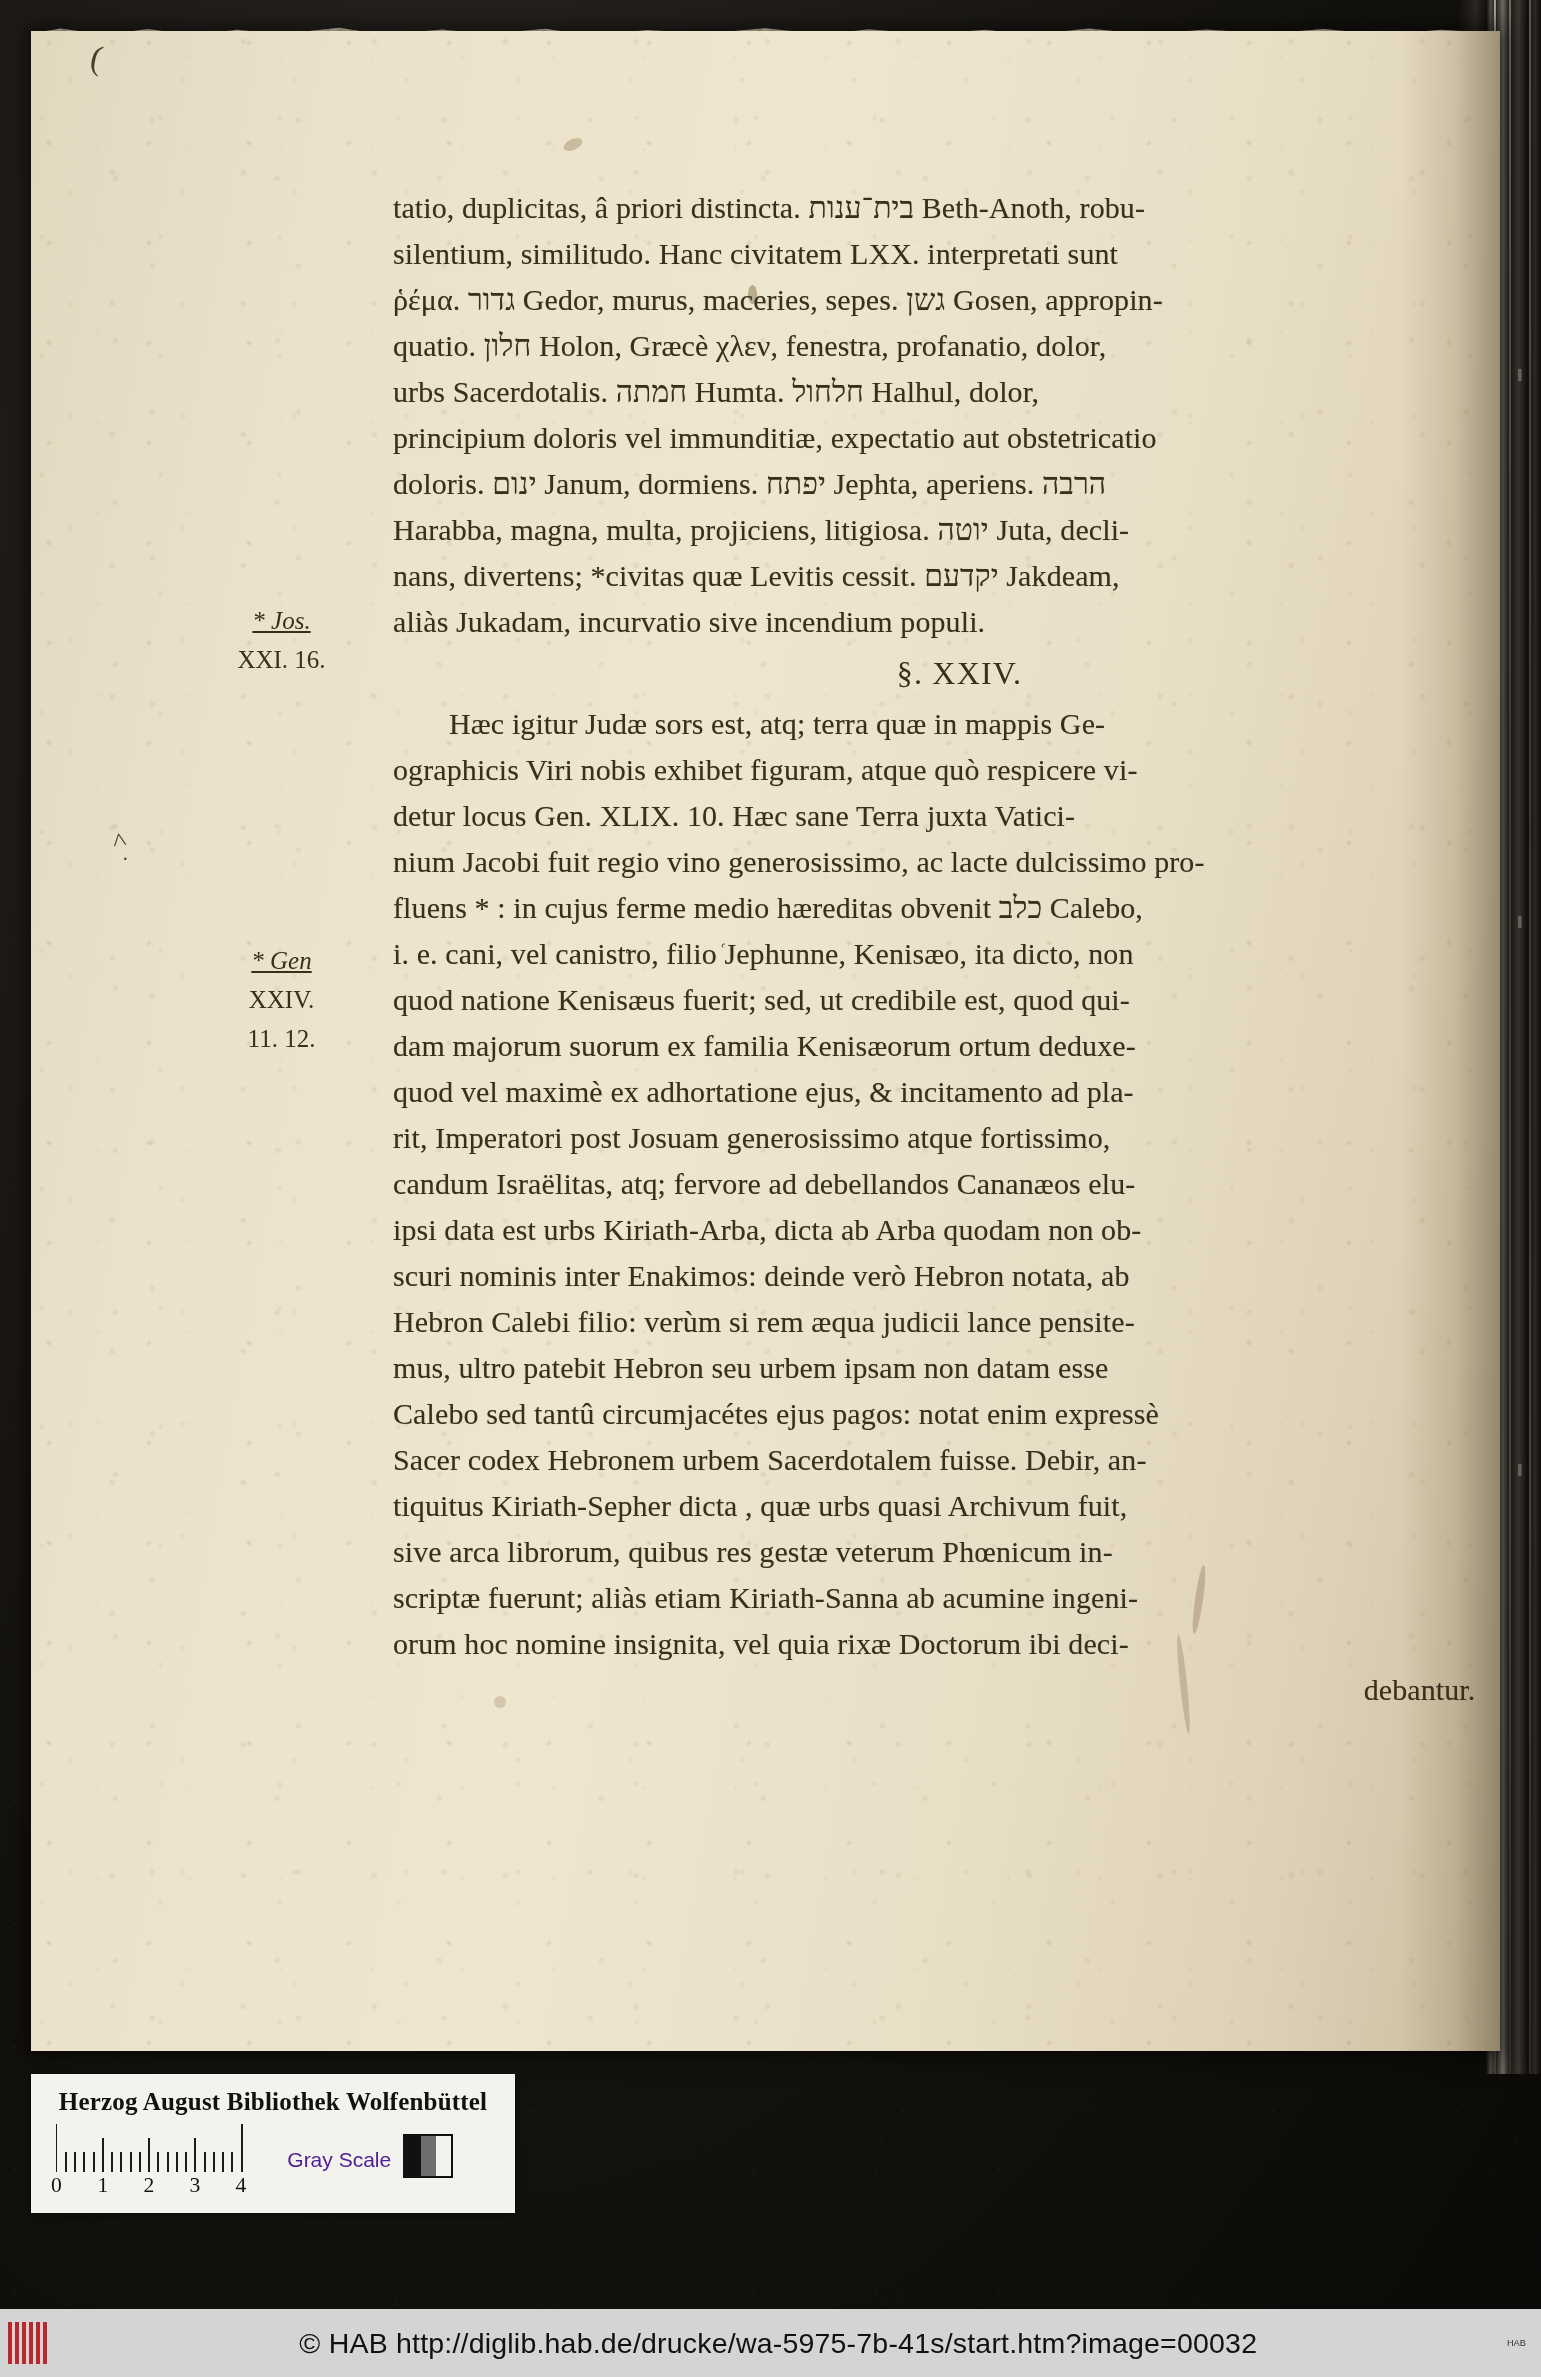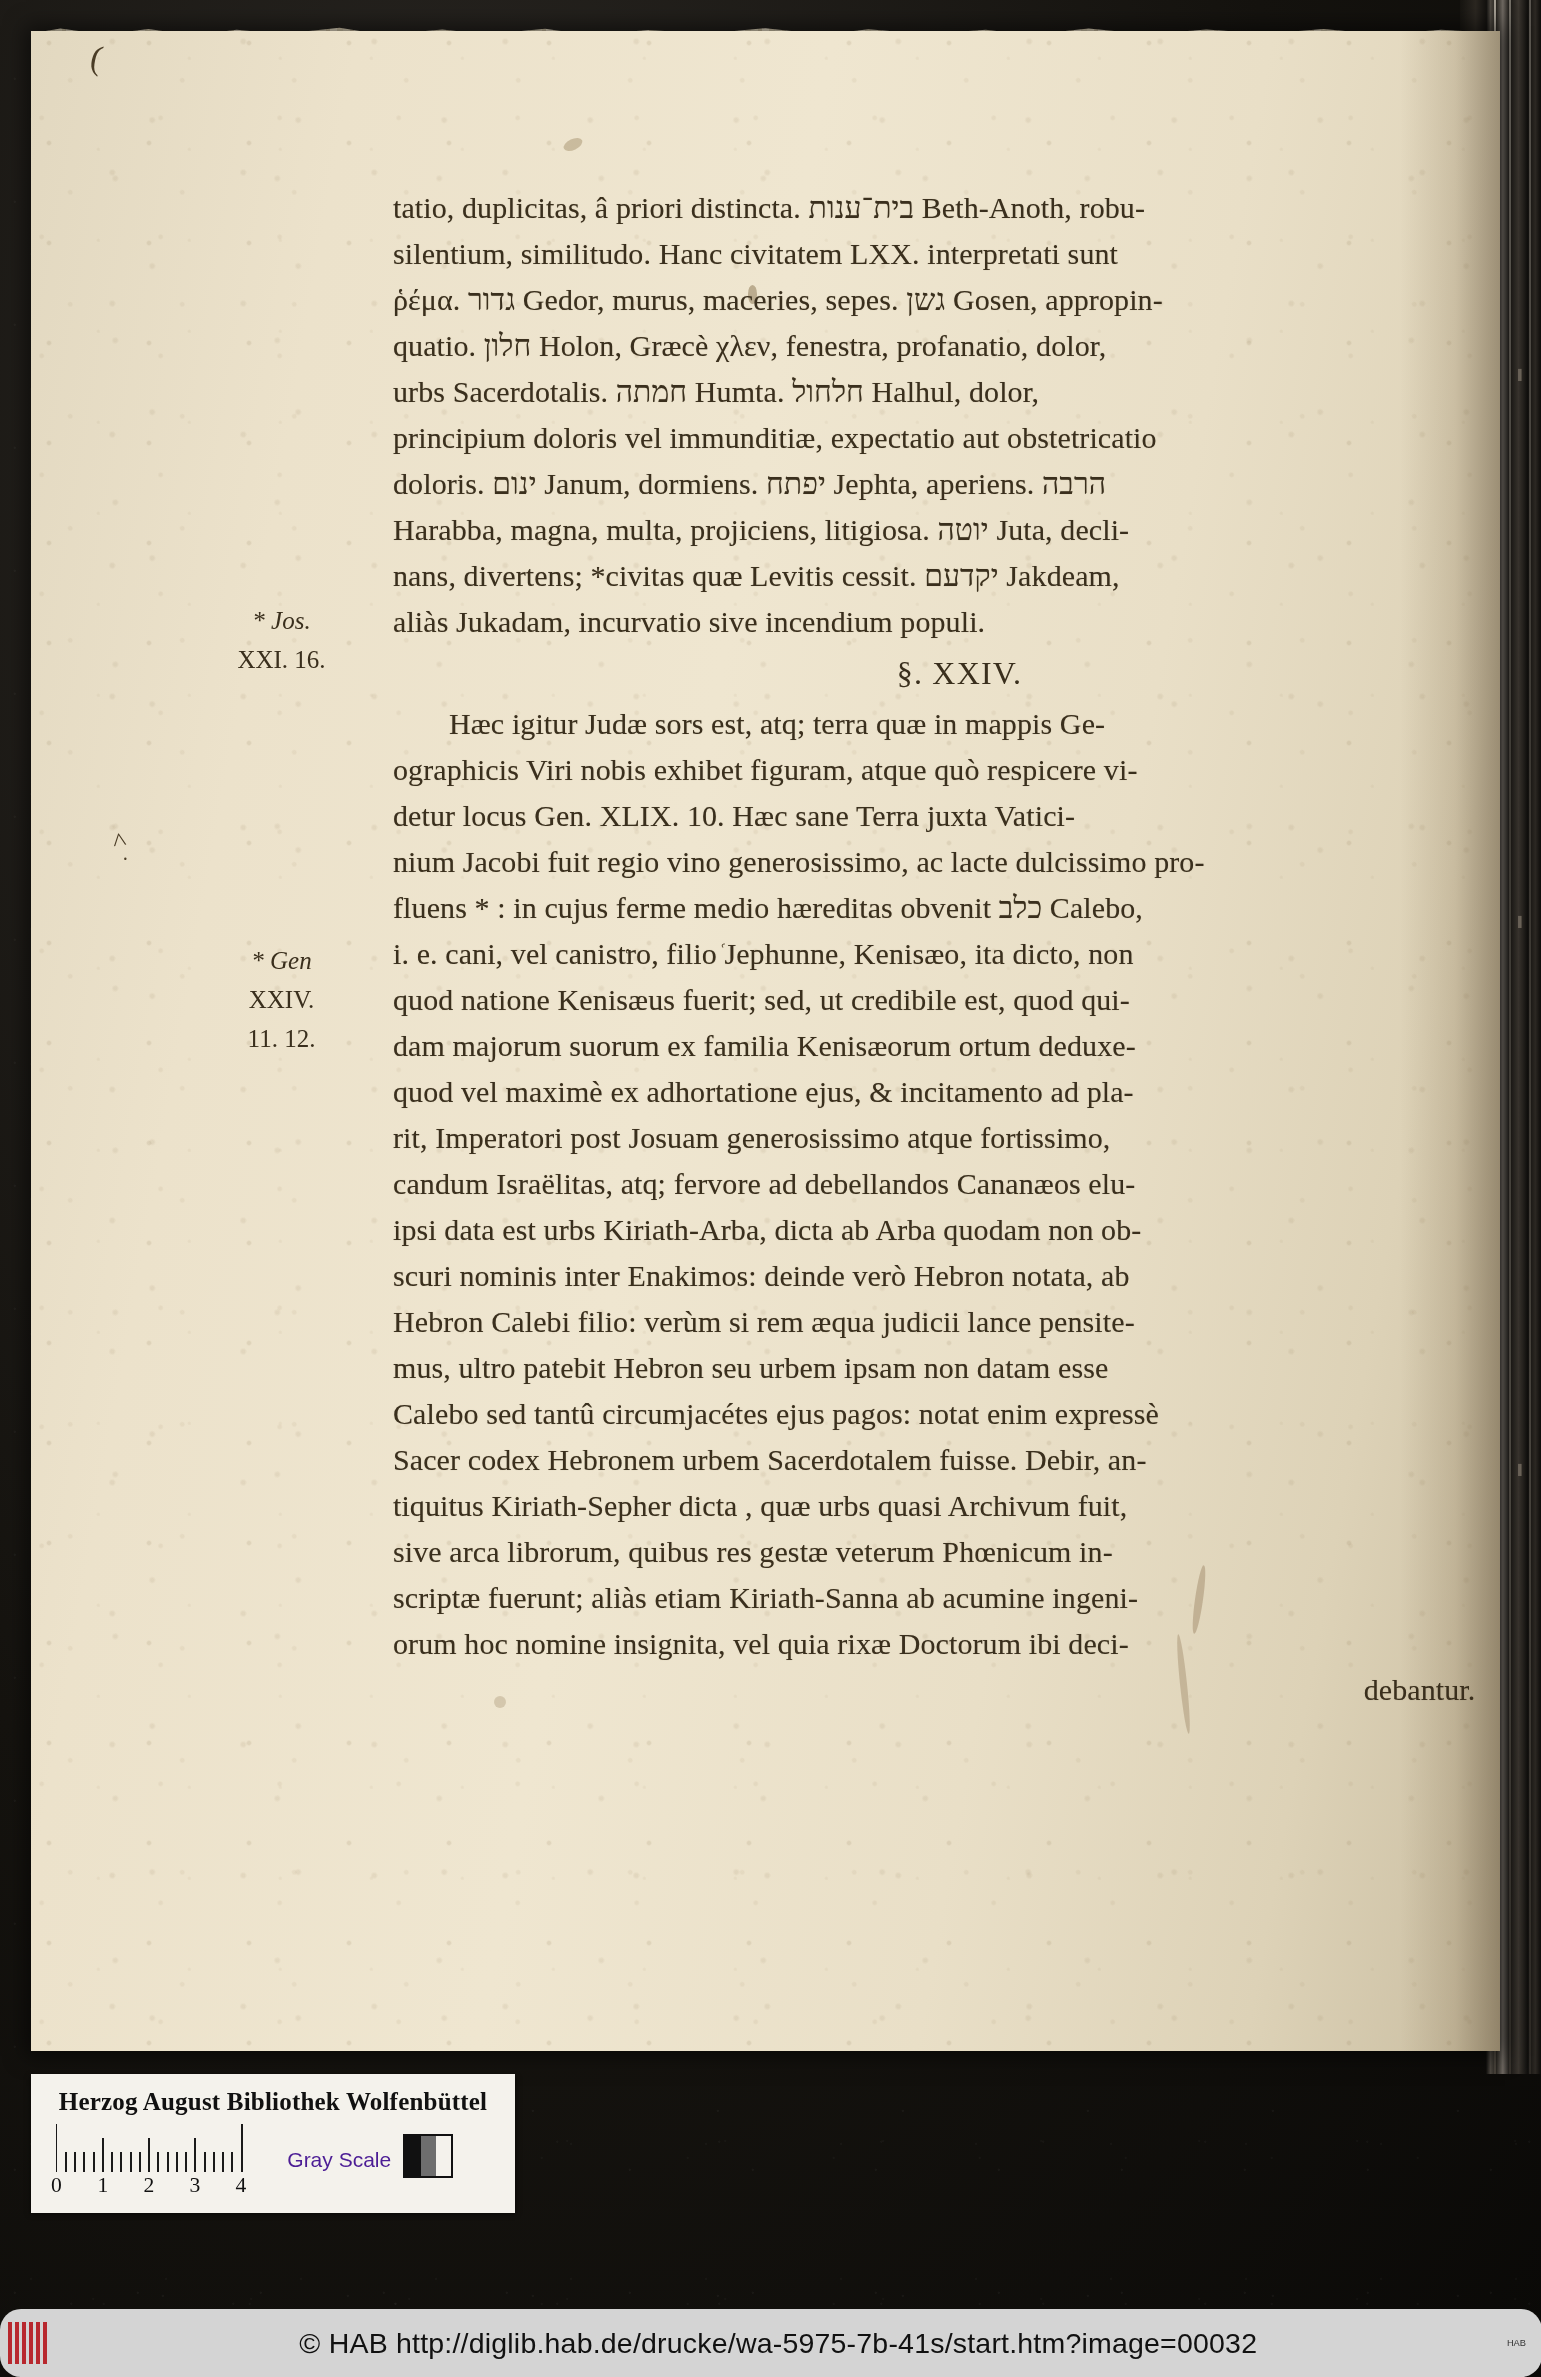--- a/index.html
+++ b/index.html
@@ -92,21 +92,21 @@
   
   .text-col{
     position:absolute;left:393px;top:185px;width:1087px;
     color:#3a2f1d;
   }
   .ln{
     font-size:30px;line-height:46px;letter-spacing:0.1px;
     white-space:nowrap;
     text-shadow:0 0 0.8px rgba(70,56,34,.35);
   }
-  .it{font-style:italic;}
+  .it{font-style:italic;text-decoration:underline;}
   .sec-head{
     font-size:32px;line-height:56px;text-align:center;
     letter-spacing:1.2px;padding-left:46px;
   }
   .indent{padding-left:56px;}
   .rt{text-align:right;padding-right:4.6px;}
 
   
   .margin-note{
     position:absolute;color:#3a2f1d;font-size:25px;line-height:39px;
@@ -139,21 +139,21 @@
     padding-bottom:26px;
   }
   .gs-patch{
     width:46px;height:40px;border:2.3px solid #111;display:flex;margin-bottom:20px;
   }
   .gs-patch i{display:block;height:100%;}
 
   
   .credit{
     position:absolute;left:0;bottom:0;width:1542px;height:68px;
-    background:#d4d4d4;display:flex;align-items:center;border-radius:21px;
+    background:#d4d4d4;display:flex;align-items:center;
   }
   .credit-logo{
     width:42px;height:42px;margin-left:7.7px;flex:none;
     background:repeating-linear-gradient(90deg,#b8282e 0 3.9px,#d4d4d4 3.9px 7px);
   }
   .credit-text{
     flex:1;text-align:center;font-family:"Liberation Sans",sans-serif;
     font-size:28.5px;color:#111;letter-spacing:0.2px;white-space:nowrap;
   }
   .credit-tag{

